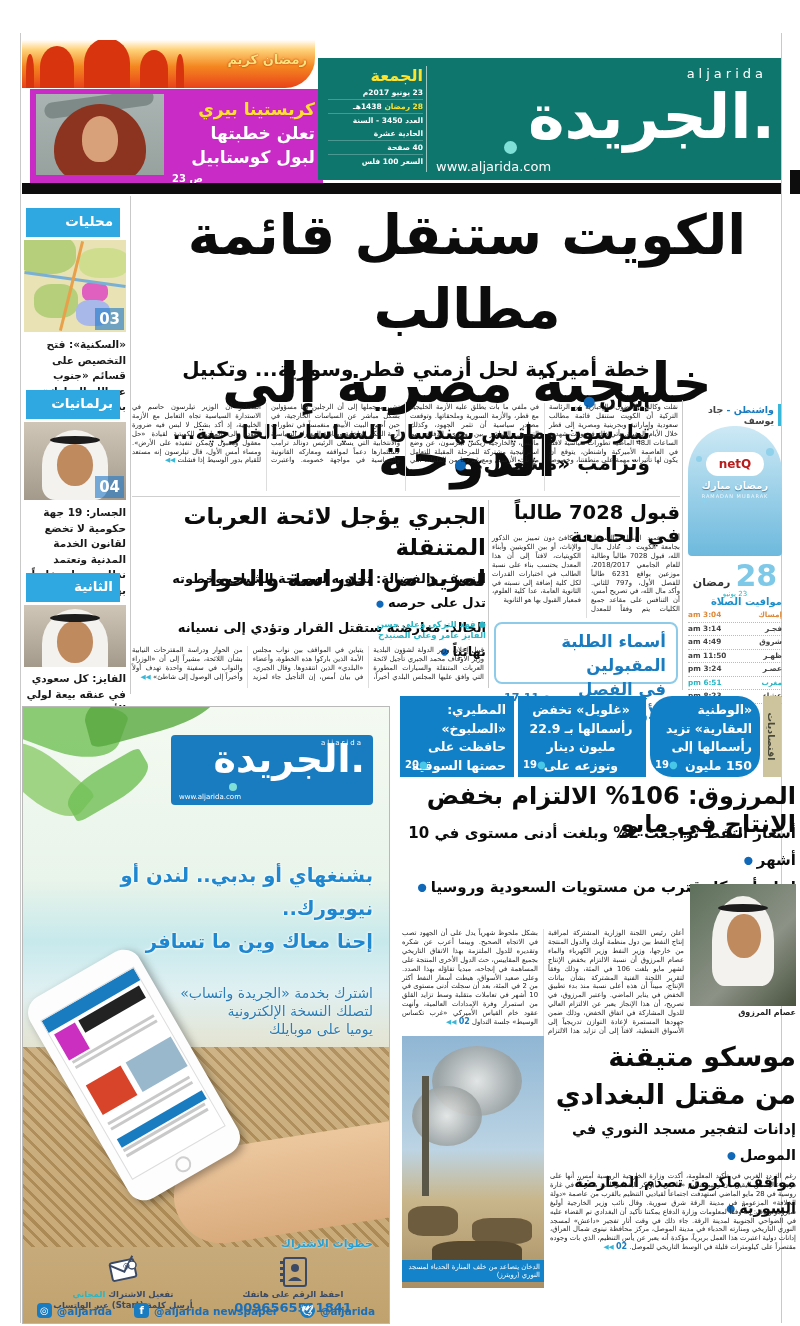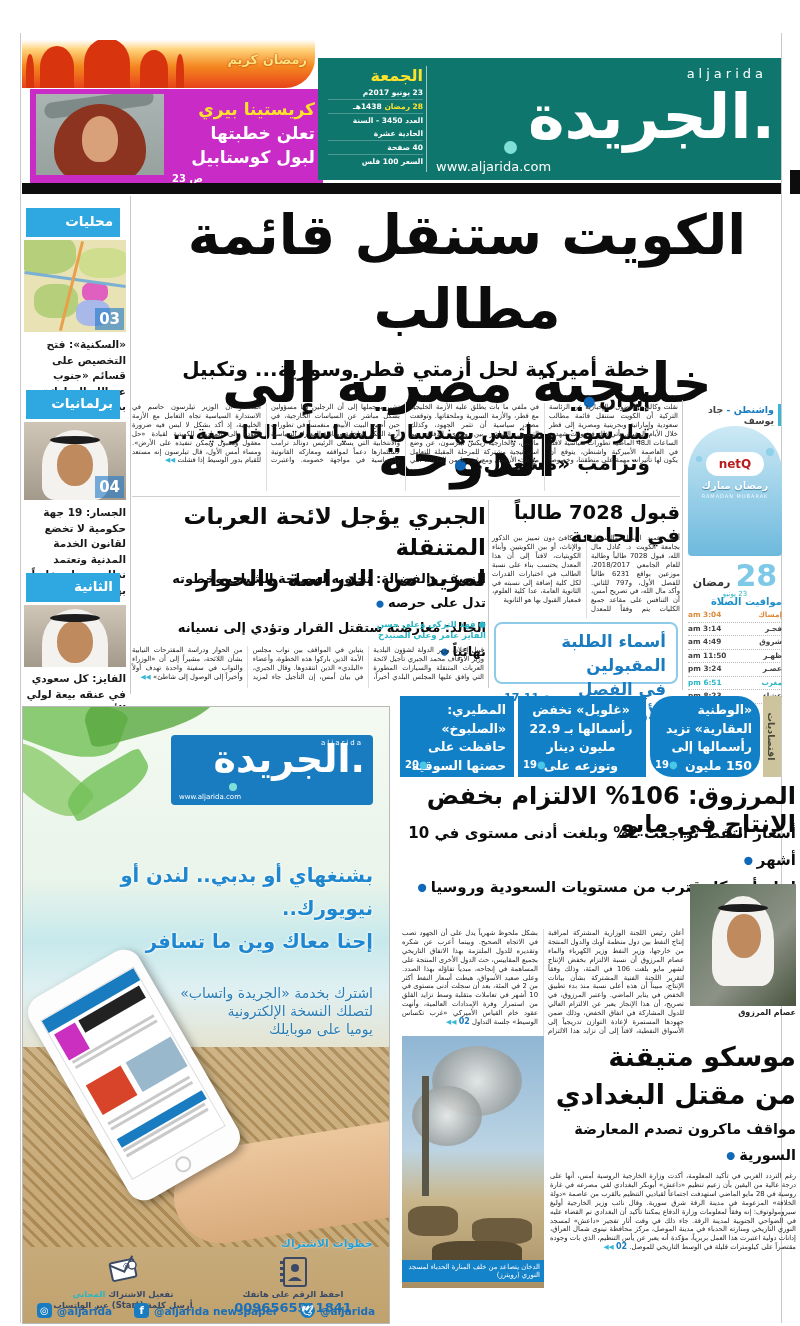--- a/index.html
+++ b/index.html
@@ -367,20 +367,21 @@
     <div class="rubble" style="left:6px; top:170px; width:50px; height:30px;"></div>
     <div class="rubble" style="left:70px; top:182px; width:60px; height:26px;"></div>
     <div class="rubble" style="left:30px; top:205px; width:90px; height:28px; background:#574930;"></div>
     <div class="mosc-cap">الدخان يتصاعد من خلف المنارة الحدباء لمسجد النوري (رويترز)</div>
   </div>
   <div class="abs mosc-h">
     <div>موسكو متيقنة</div>
     <div>من مقتل البغدادي</div>
   </div>
   <div class="abs bullets-mosc">
+    <div class="bullet-line"><span>إدانات لتفجير مسجد النوري في الموصل</span><span class="bdot">⬤</span></div>
     <div class="bullet-line"><span>مواقف ماكرون تصدم المعارضة السورية</span><span class="bdot">⬤</span></div>
   </div>
   <div class="abs newsbody mosc-body">
     <span>رغم التردد الغربي في تأكيد المعلومة، أكدت وزارة الخارجية الروسية أمس، أنها على درجة عالية من اليقين بأن زعيم تنظيم «داعش» أبوبكر البغدادي لقي مصرعه في غارة روسية في 28 مايو الماضي استهدفت اجتماعاً لقياديي التنظيم بالقرب من عاصمة «دولة الخلافة» المزعومة في مدينة الرقة شرق سورية. وقال نائب وزير الخارجية أوليغ سيرومولوتوف: إنه وفقاً لمعلومات وزارة الدفاع يمكننا تأكيد أن البغدادي تم القضاء عليه في الضواحي الجنوبية لمدينة الرقة. جاء ذلك في وقت أثار تفجير «داعش» لمسجد النوري التاريخي ومنارته الحدباء في مدينة الموصل، مركز محافظة نينوى شمال العراق، إدانات دولية اعتبرت هذا العمل بربرياً، مؤكدة أنه يعبر عن يأس التنظيم، الذي بات وجوده مقتصراً على كيلومترات قليلة في الوسط التاريخي للموصل.</span> <span class="pgmark">02</span> <span class="chev">◀◀</span>
   </div>
 
   <div class="abs ad">
     <div class="leaf" style="left:-20px; top:-15px; width:120px; height:60px; transform:rotate(20deg);"></div>
     <div class="leaf" style="left:60px; top:-30px; width:140px; height:55px; transform:rotate(-15deg); background:#57a83f;"></div>
     <div class="leaf" style="left:-30px; top:50px; width:100px; height:45px; transform:rotate(40deg); background:#8ccB6a;"></div>

